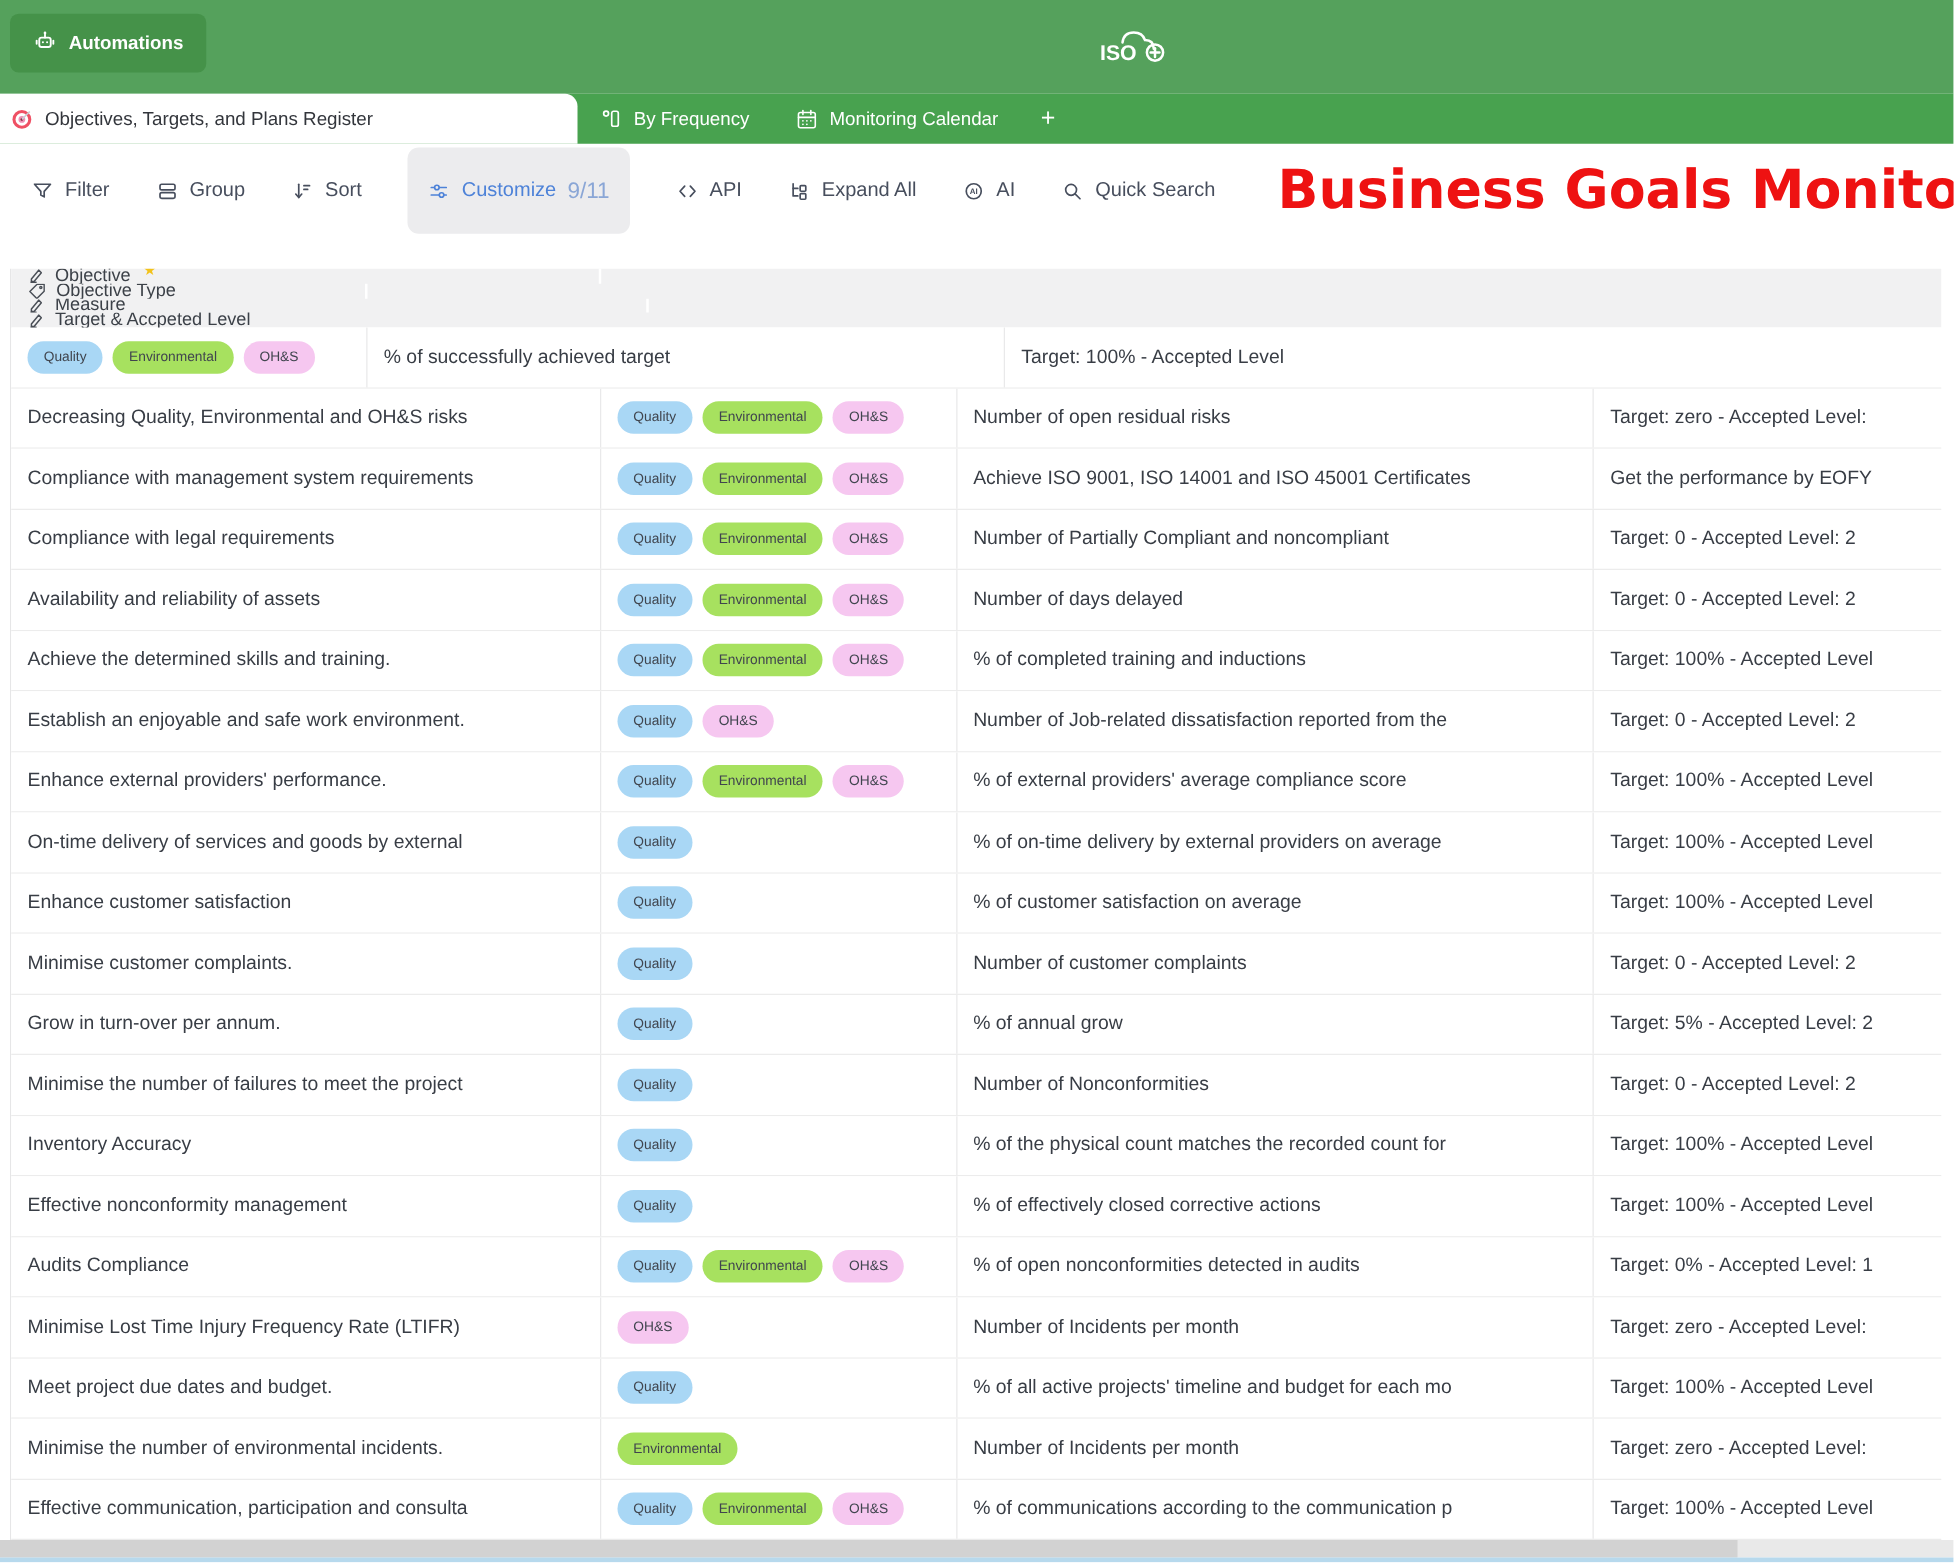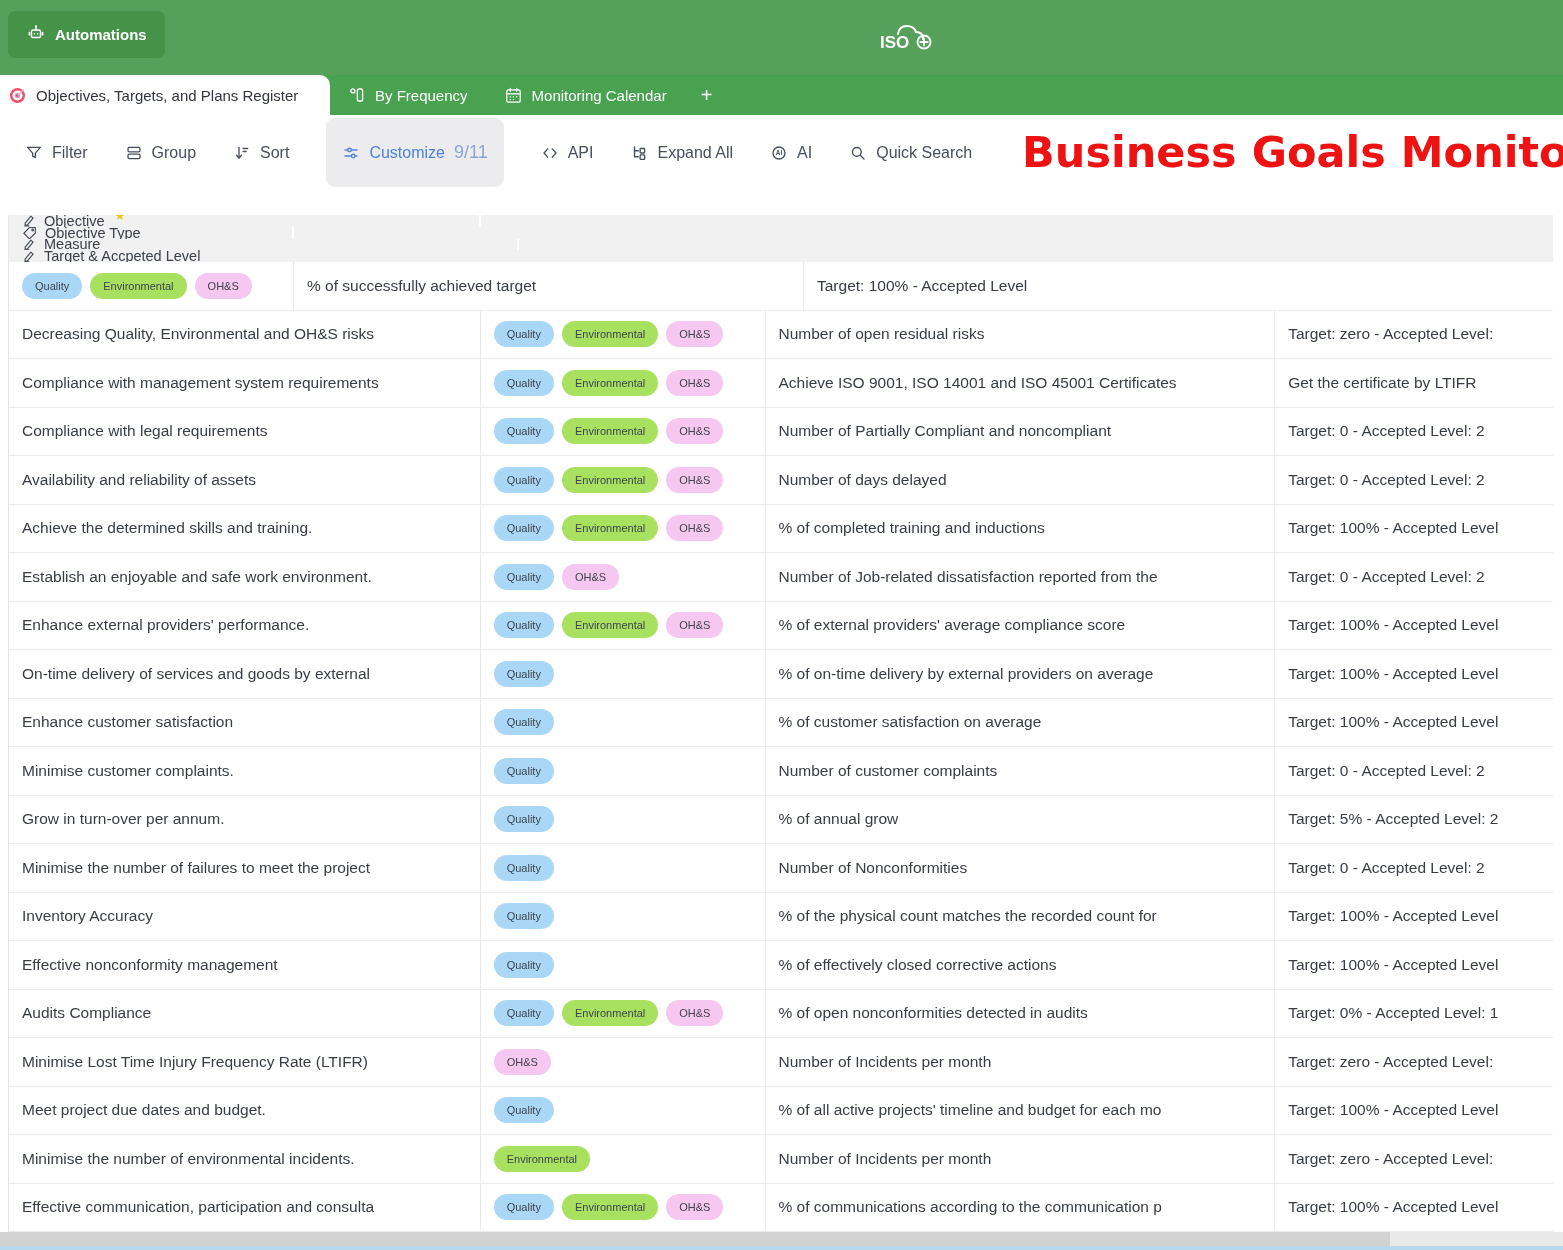--- a/index.html
+++ b/index.html
@@ -10,21 +10,21 @@
   
   #topbar { position:absolute; left:0; top:0; width:1563px; height:75px; background:#55a15c; }
   #automations-btn { position:absolute; left:8px; top:11px; height:47px; padding:0 18px;
     background:#459249; border-radius:7px; display:flex; align-items:center; gap:9px;
     color:#fff; font-weight:bold; font-size:15px; cursor:pointer; }
   #logo { position:absolute; left:872px; top:14px; width:70px; height:48px; color:#fff; }
 
   
   #tabbar { position:absolute; left:0; top:75px; width:1563px; height:40px; background:#48a24f; display:flex; align-items:stretch; }
   .tab { display:flex; align-items:center; gap:9px; padding:0 18px; color:#fff; font-size:15px; white-space:nowrap; cursor:pointer; }
-  .tab.active { background:#fff; color:#32353b; width:330px; border-top-right-radius:10px; padding-left:8px; }
+  .tab.active { background:#fff; color:#32353b; width:462px; border-top-right-radius:10px; padding-left:8px; }
   .tab .ticon { display:flex; align-items:center; }
   .tab-plus { font-size:20px; padding:0 16px; }
 
   
   #toolbar { position:absolute; left:25px; top:125px; height:55px; display:flex; align-items:center; gap:37px; }
   .tool { display:flex; align-items:center; gap:9px; color:#474e5d; font-size:16px; white-space:nowrap; cursor:pointer; }
   .tool svg { display:block; }
   .tool.highlight { background:#ececee; border-radius:9px; padding:24px 16px; color:#4d82d8; }
   .tool .badge { color:#8aa6d6; font-size:18px; }
 
@@ -276,21 +276,21 @@
           <div class="cell c3">Target: zero - Accepted Level:</div>
         </div>
         <div class="row">
           <div class="cell c0">Compliance with management system requirements</div>
           <div class="cell tagcell c1">
             <span class="pill quality">Quality</span>
             <span class="pill environmental">Environmental</span>
             <span class="pill ohs">OH&amp;S</span>
           </div>
           <div class="cell c2">Achieve ISO 9001, ISO 14001 and ISO 45001 Certificates</div>
-          <div class="cell c3">Get the certificate by LTIFR</div>
+          <div class="cell c3">Get the performance by EOFY</div>
         </div>
         <div class="row">
           <div class="cell c0">Compliance with legal requirements</div>
           <div class="cell tagcell c1">
             <span class="pill quality">Quality</span>
             <span class="pill environmental">Environmental</span>
             <span class="pill ohs">OH&amp;S</span>
           </div>
           <div class="cell c2">Number of Partially Compliant and noncompliant</div>
           <div class="cell c3">Target: 0 - Accepted Level: 2</div>

